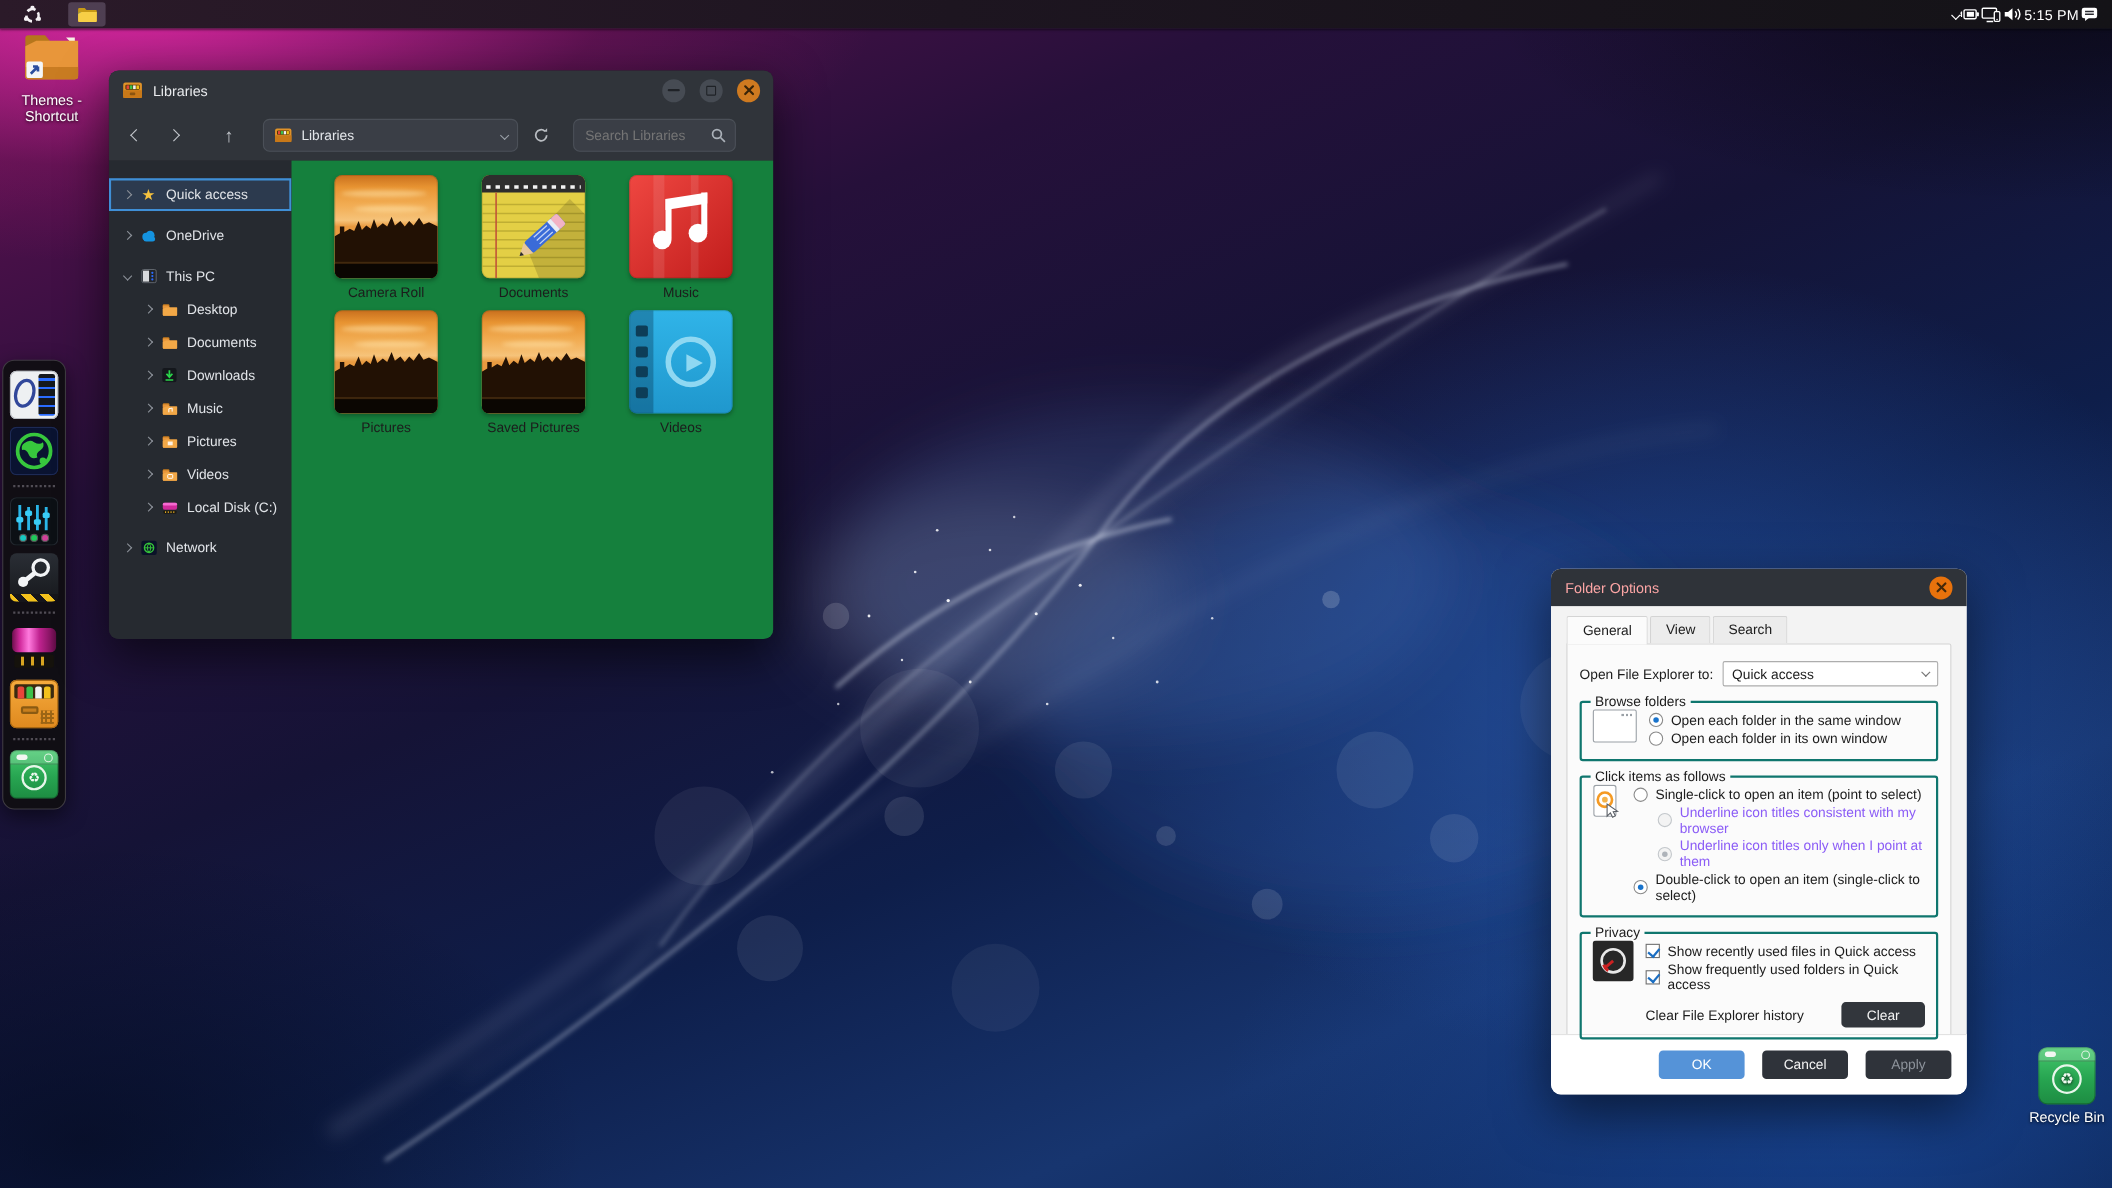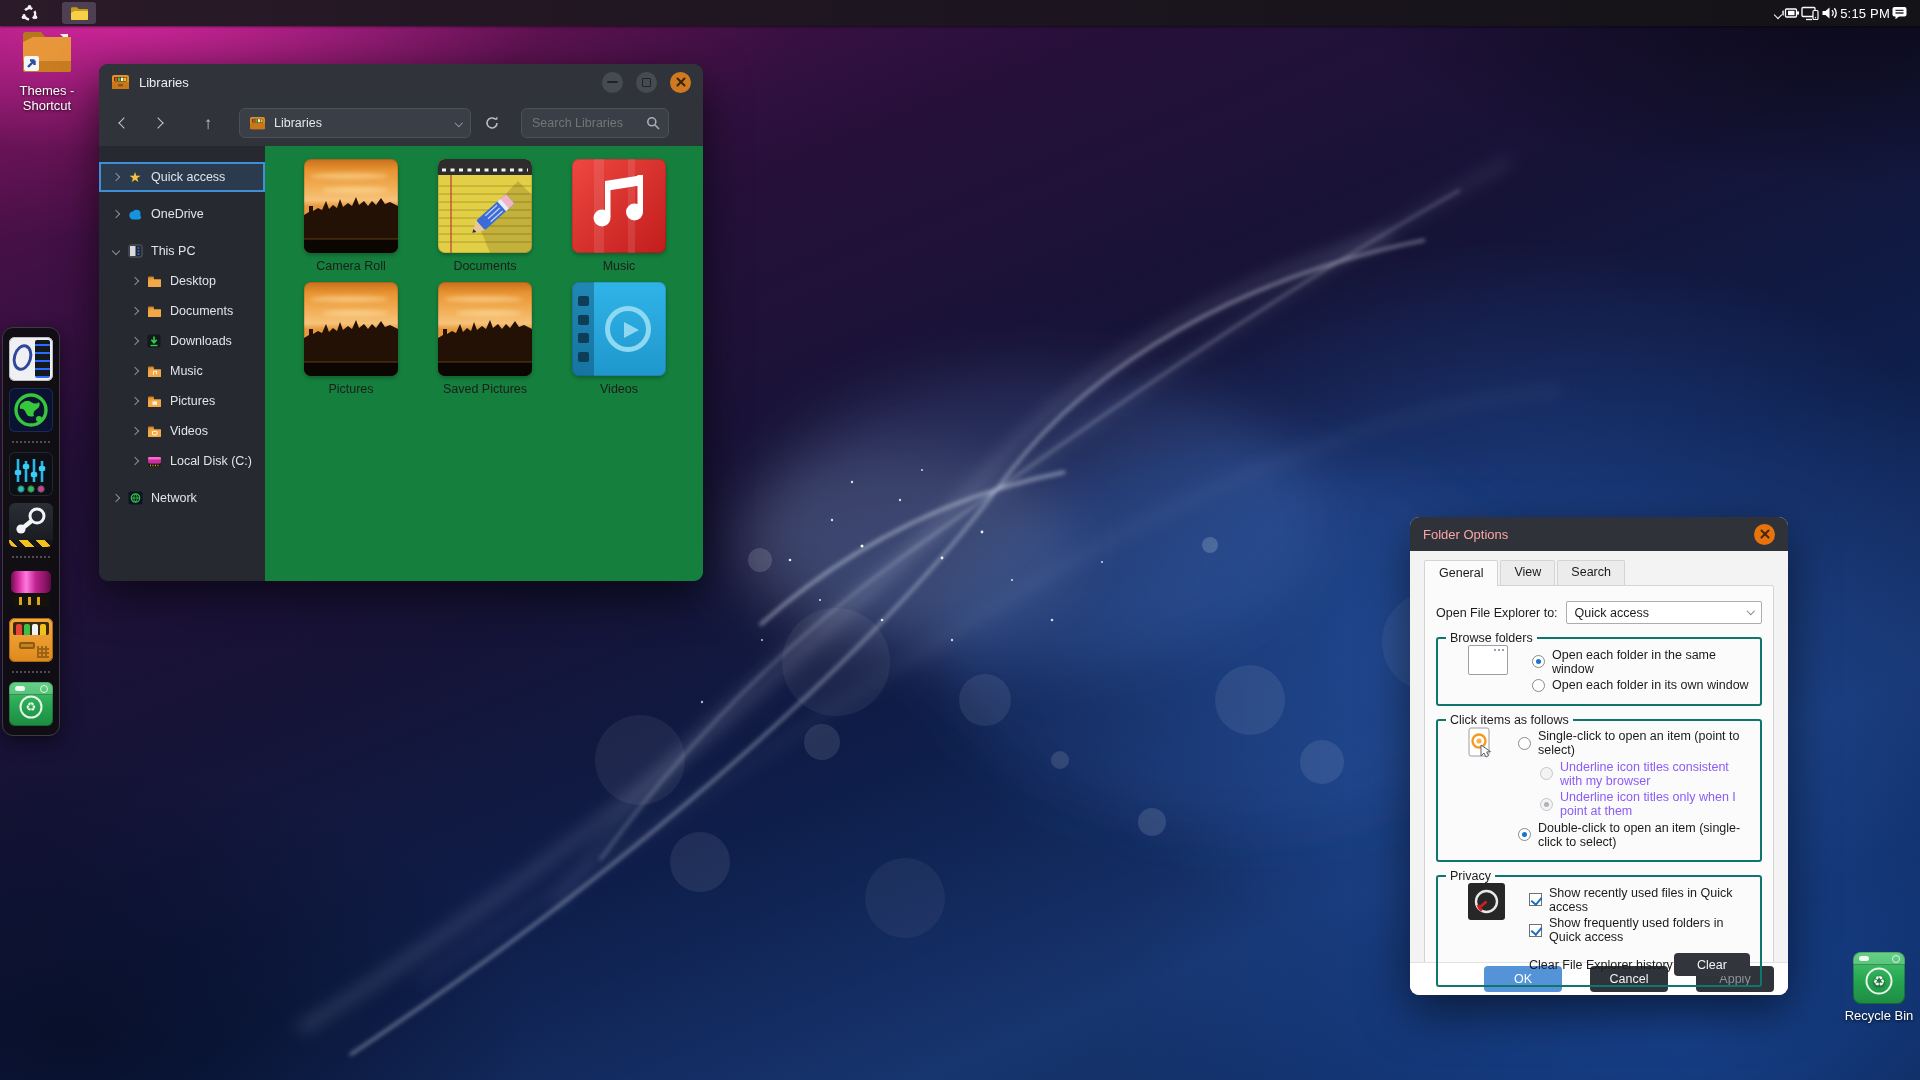--- a/index.html
+++ b/index.html
@@ -200,21 +200,21 @@
     padding:13px 11px 8px; }
 
   .fo-row { display:flex; align-items:center; }
   .fo-select { flex:1; margin-left:8px; height:23px; background:#fff; border:1px solid #adadad;
     border-radius:2px; display:flex; align-items:center; padding:0 8px; }
   .fo-select .cv { width:5.5px; height:5.5px; color:#777; margin-left:auto; margin-top:-3px; }
 
   .group { border:2px solid #0f766e; border-radius:3px; margin-top:13px; position:relative;
     padding:6px 10px 9px; }
   .legend { position:absolute; top:-8px; left:8px; background:#fbfbfb; padding:0 4px; }
-  .g-flex { display:flex; gap:24px;margin-left:20px; }
+  .g-flex { display:flex; gap:11px; }
   .g-col { flex:1; min-width:0; }
   .opt { display:flex; align-items:center; gap:7px; margin:2.5px 0; }
   .opt.indent { padding-left:22px; }
   .opt.disabled { color:#8b5cf6; }
   .radio { width:13px; height:13px; border-radius:50%; border:1px solid #8a8a8a; background:#fff;
     position:relative; flex:none; }
   .radio.sel::after { content:""; position:absolute; inset:3px; border-radius:50%; background:#1873cc; }
   .radio.dis { border-color:#c3c7cb; background:#f3f3f3; }
   .radio.dis.sel::after { background:#aeb3b9; }
   .checkbox { width:13px; height:13px; border:1px solid #707070; background:#fff; position:relative;
@@ -229,22 +229,22 @@
   .ico-privacy { width:37px; height:37px; background:#272727; border-radius:3px; flex:none;
     display:flex; align-items:center; justify-content:center; }
 
   .btn-dark { background:#32363c; color:#f2f2f2; border:none; border-radius:4px;
     font-family:inherit; font-size:12.5px; display:flex; align-items:center; justify-content:center; }
   .clear-row { margin-top:9px; display:flex; align-items:center; }
   .clear-row .btn-dark { margin-left:auto; width:76px; height:23px; }
   .restore-row { display:flex; justify-content:flex-end; margin-top:13px; }
   .restore-row .btn-dark { width:122px; height:26px; }
 
-  .fo-footer { height:33px; flex:none; background:#fff; border-top:1px solid #e2e2e2;
-    display:flex; align-items:center; justify-content:flex-end; gap:28px; padding:0 14px; }
+  .fo-footer { height:55px; flex:none; background:#fff; border-top:1px solid #e2e2e2;
+    display:flex; align-items:center; justify-content:flex-end; gap:16px; padding:0 14px; }
   .fo-footer .btn { width:78px; height:26px; border-radius:4px; border:none; font-family:inherit;
     font-size:12.5px; display:flex; align-items:center; justify-content:center; }
   .btn-ok { background:#5593d8; color:#fff; }
   .btn-cancel { background:#2f333a; color:#f2f2f2; }
   .btn-apply { background:#2f333a; color:#8d939b; }
 </style>
 </head>
 <body>
 
 <div class="desktop">

